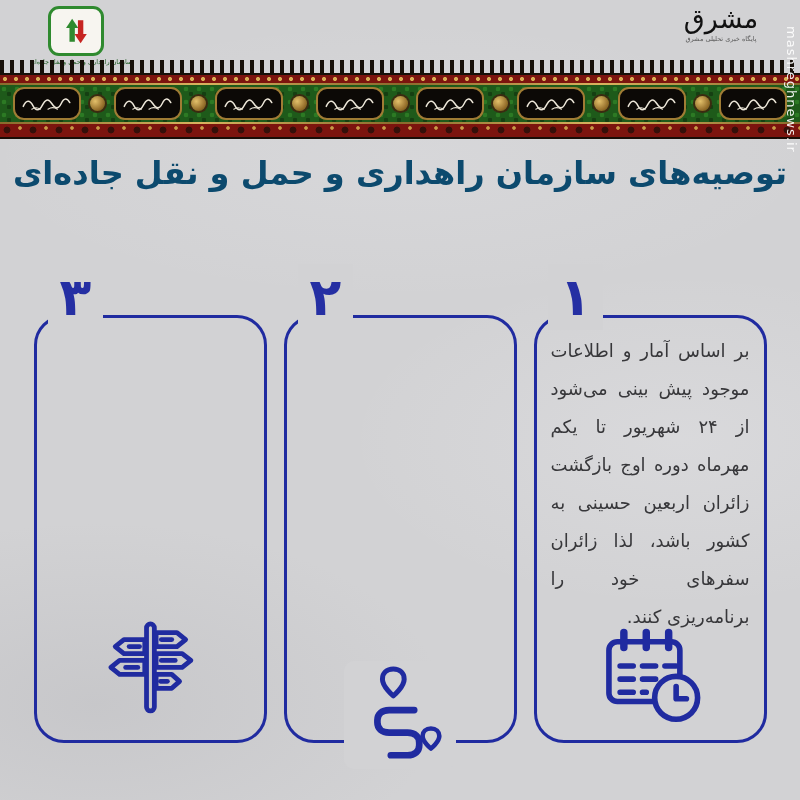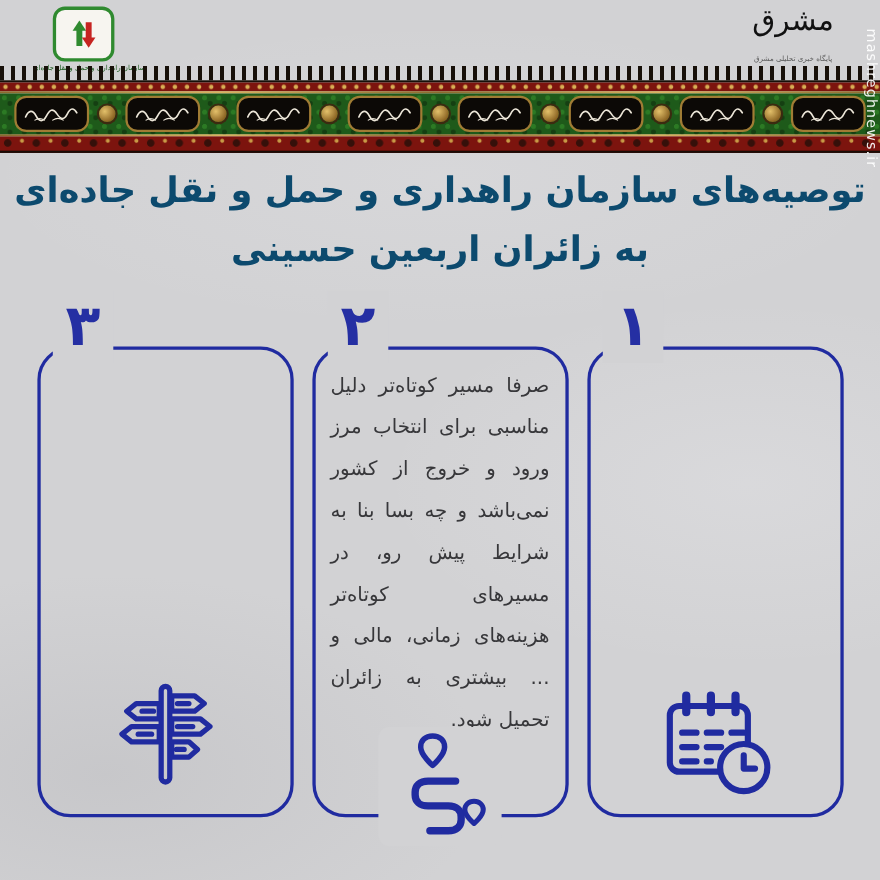--- a/index.html
+++ b/index.html
@@ -14,21 +14,21 @@
   }
   .abs{position:absolute;}
 
   
   .rmto{left:26px;top:6px;width:100px;text-align:center;}
   .rmto-box{width:50px;height:44px;margin:0 auto;background:#f7f5f0;border:3px solid #2f8a2f;border-radius:11px;
     display:flex;align-items:center;justify-content:center;}
   .rmto-caption{margin-top:2px;font-size:7px;color:#1f5c22;white-space:nowrap;transform:scale(.92);}
   .mashregh{right:24px;top:4px;width:110px;text-align:center;color:#111;}
   .mashregh-name{font-size:27px;font-weight:normal;line-height:30px;}
-  .mashregh-caption{font-size:6.5px;color:#5a5a5a;margin-top:15px;white-space:nowrap;}
+  .mashregh-caption{font-size:6.5px;color:#5a5a5a;margin-top:1px;white-space:nowrap;}
   .watermark{
     right:1px;top:26px;z-index:9;writing-mode:vertical-rl;
     font-size:13px;letter-spacing:1px;color:rgba(255,255,255,0.92);
   }
 
   
   .banner{left:0;top:60px;width:800px;height:77px;}
   .fringe{height:13px;border-bottom:2px solid #171009;
     background-image:repeating-linear-gradient(90deg,#171009 0 4px,rgba(23,16,9,0) 4px 10px);}
   .red-top{height:8px;background:#7c140e;
@@ -170,28 +170,28 @@
     </svg>
   </div>
 </div>
   </div>
   <div class="gold-line"></div>
   <div class="red-bottom"></div>
 </div>
 
 <div class="abs title">
   <div>توصیه‌های سازمان راهداری و حمل و نقل جاده‌ای</div>
-  <div>به زائران اربعین حسینی</div>
 </div>
 
 <div class="abs cards">
 
   <div class="card">
     <div class="card-border"></div>
     <div class="card-number">۱</div>
+    <div class="card-text">بر اساس آمار و اطلاعات موجود پیش بینی می‌شود از ۲۴ شهریور تا یکم مهرماه دوره اوج بازگشت زائران اربعین حسینی به کشور باشد، لذا زائران سفرهای خود را برنامه‌ریزی کنند.</div>
     <div class="icon-wrap iw-1">
       <svg width="112" height="98" viewBox="0 0 120 105">
         <g class="icon-stroke" stroke-width="6">
           <rect x="16" y="18" width="76" height="64" rx="9"></rect>
           <path d="M32 8 v16 M56 8 v16 M80 8 v16" stroke-width="8"></path>
           <path d="M28 44 h14 M52 44 h14 M76 44 h12"></path>
           <path d="M28 58 h14 M52 58 h14"></path>
           <path d="M28 72 h14 M52 72 h4"></path>
         </g>
         <circle cx="88" cy="78" r="23" fill="#d2d2d4"></circle>
@@ -199,21 +199,20 @@
           <circle cx="88" cy="78" r="23"></circle>
           <path d="M88 66 v13 h11"></path>
         </g>
       </svg>
     </div>
   </div>
 
   <div class="card">
     <div class="card-border"></div>
     <div class="card-number">۲</div>
-    <div class="card-text">صرفا مسیر کوتاه‌تر دلیل مناسبی برای انتخاب مرز ورود و خروج از کشور نمی‌باشد و چه بسا بنا به شرایط پیش رو، در مسیرهای کوتاه‌تر هزینه‌های زمانی، مالی و ... بیشتری به زائران تحمیل شود.</div>
     <div class="icon-wrap iw-2">
       <svg width="92" height="100" viewBox="0 0 110 115">
         <g class="icon-stroke">
           <path d="M47 5 c-8 0 -13 5 -13 12 c0 9 13 20 13 20 s13 -11 13 -20 c0 -7 -5 -12 -13 -12 z" stroke-width="6"></path>
           <path d="M72 54 H42 c-9 0 -14 5 -14 12 v3 c0 7 5 12 14 12 h22 c9 0 14 5 14 12 v3 c0 7 -5 12 -14 12 H44" stroke-width="8"></path>
           <path d="M92 76 c-6 0 -10 4 -10 9 c0 7 10 15 10 15 s10 -8 10 -15 c0 -5 -4 -9 -10 -9 z" stroke-width="5.5"></path>
         </g>
       </svg>
     </div>
   </div>

